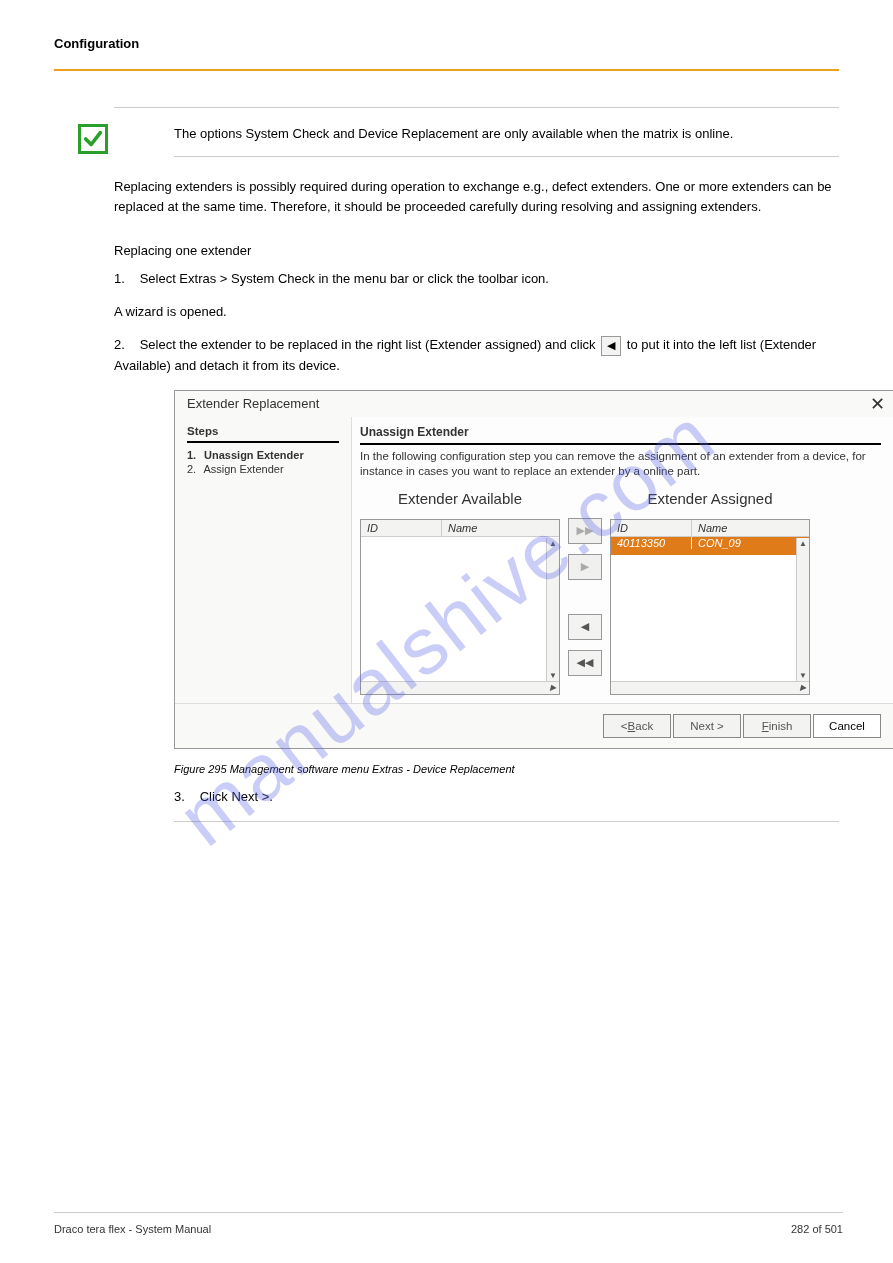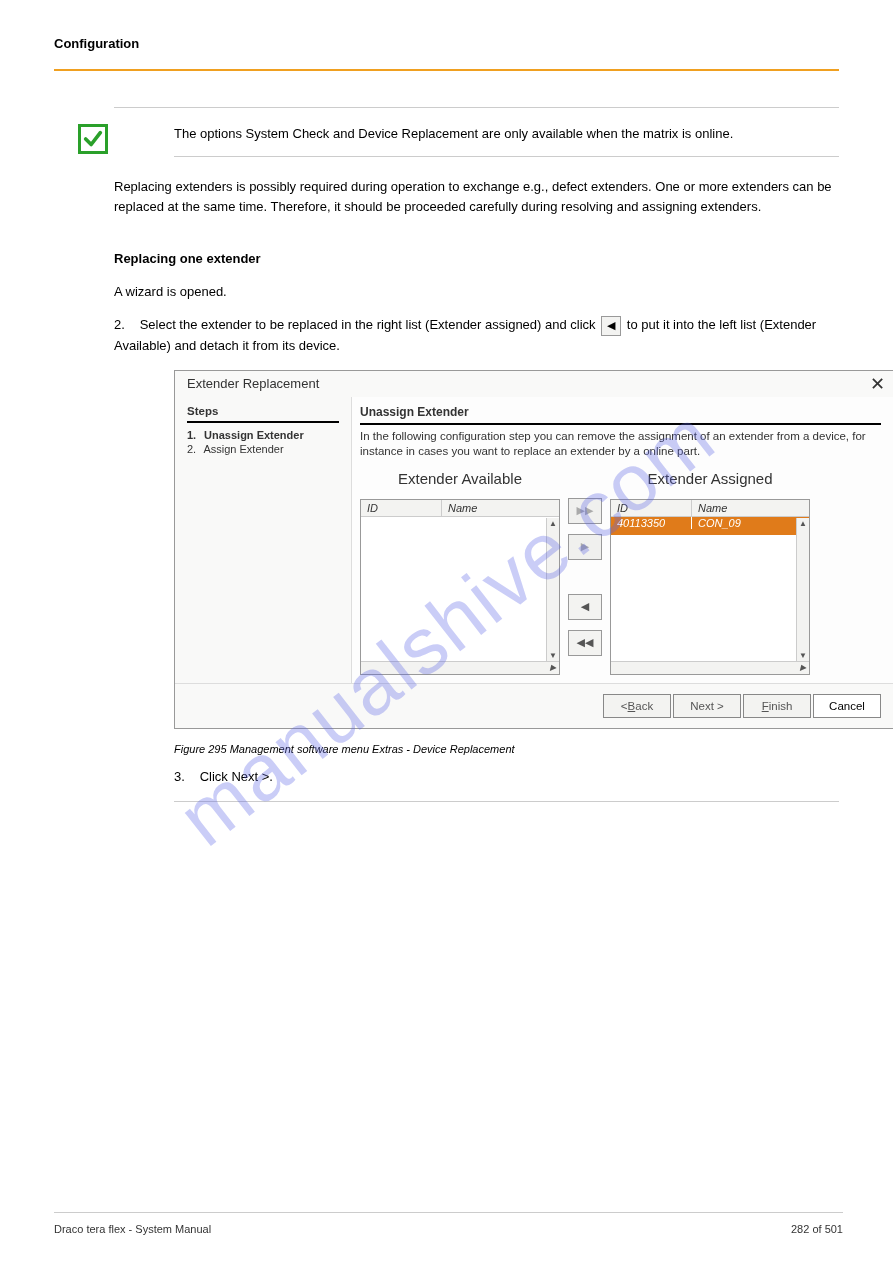--- a/index.html
+++ b/index.html
@@ -222,22 +222,26 @@
     <div class="check-icon">
       <svg width="22" height="22" viewBox="0 0 24 24">
           <path d="M4 12 L10 18 L20 5" stroke="#2aa02a" stroke-width="4" fill="none" stroke-linecap="round" stroke-linejoin="round"></path>
         </svg>
     </div>
     <div class="note-text">The options System Check and Device Replacement are only available when the matrix is online.</div>
   </div>
 
   <p class="body-para">Replacing extenders is possibly required during operation to exchange e.g., defect extenders. One or more extenders can be replaced at the same time. Therefore, it should be proceeded carefully during resolving and assigning extenders.</p>
 
-  <p class="body-para" style="font-weight:bold; margin-top:32px;">Replacing one extender</p>
-
+  <p class="body-para" style="font-weight:normal; margin-top:24px;">Replacing one extender</p>
+
+  <p class="step-item">
+    <span class="num">1.</span>
+    <span>Select Extras &gt; System Check in the menu bar or click the toolbar icon.</span>
+  </p>
   <p class="step-sub" style="">A wizard is opened.</p>
 
   <div class="step-item">
     <span class="num">2.</span>
     <span>Select the extender to be replaced in the right list (Extender assigned) and click</span>
     <span class="inline-icon-box">◀</span>
     <span>to put it into the left list (Extender Available) and detach it from its device.</span>
   </div>
 
   <div class="screenshot">

